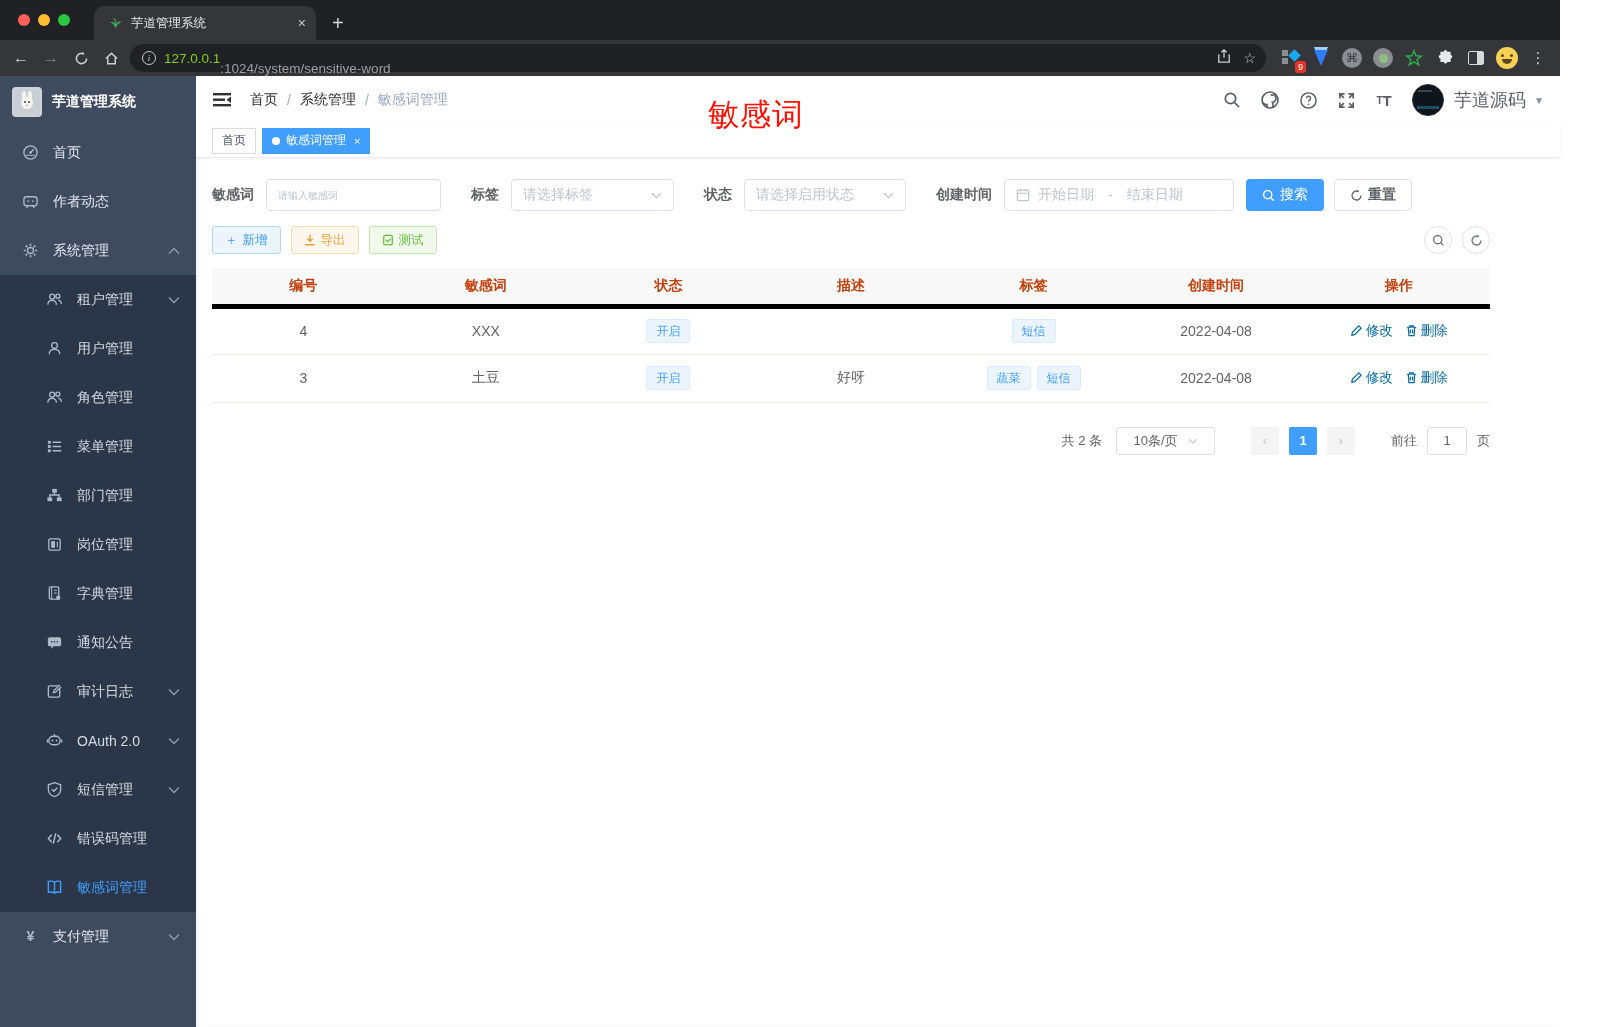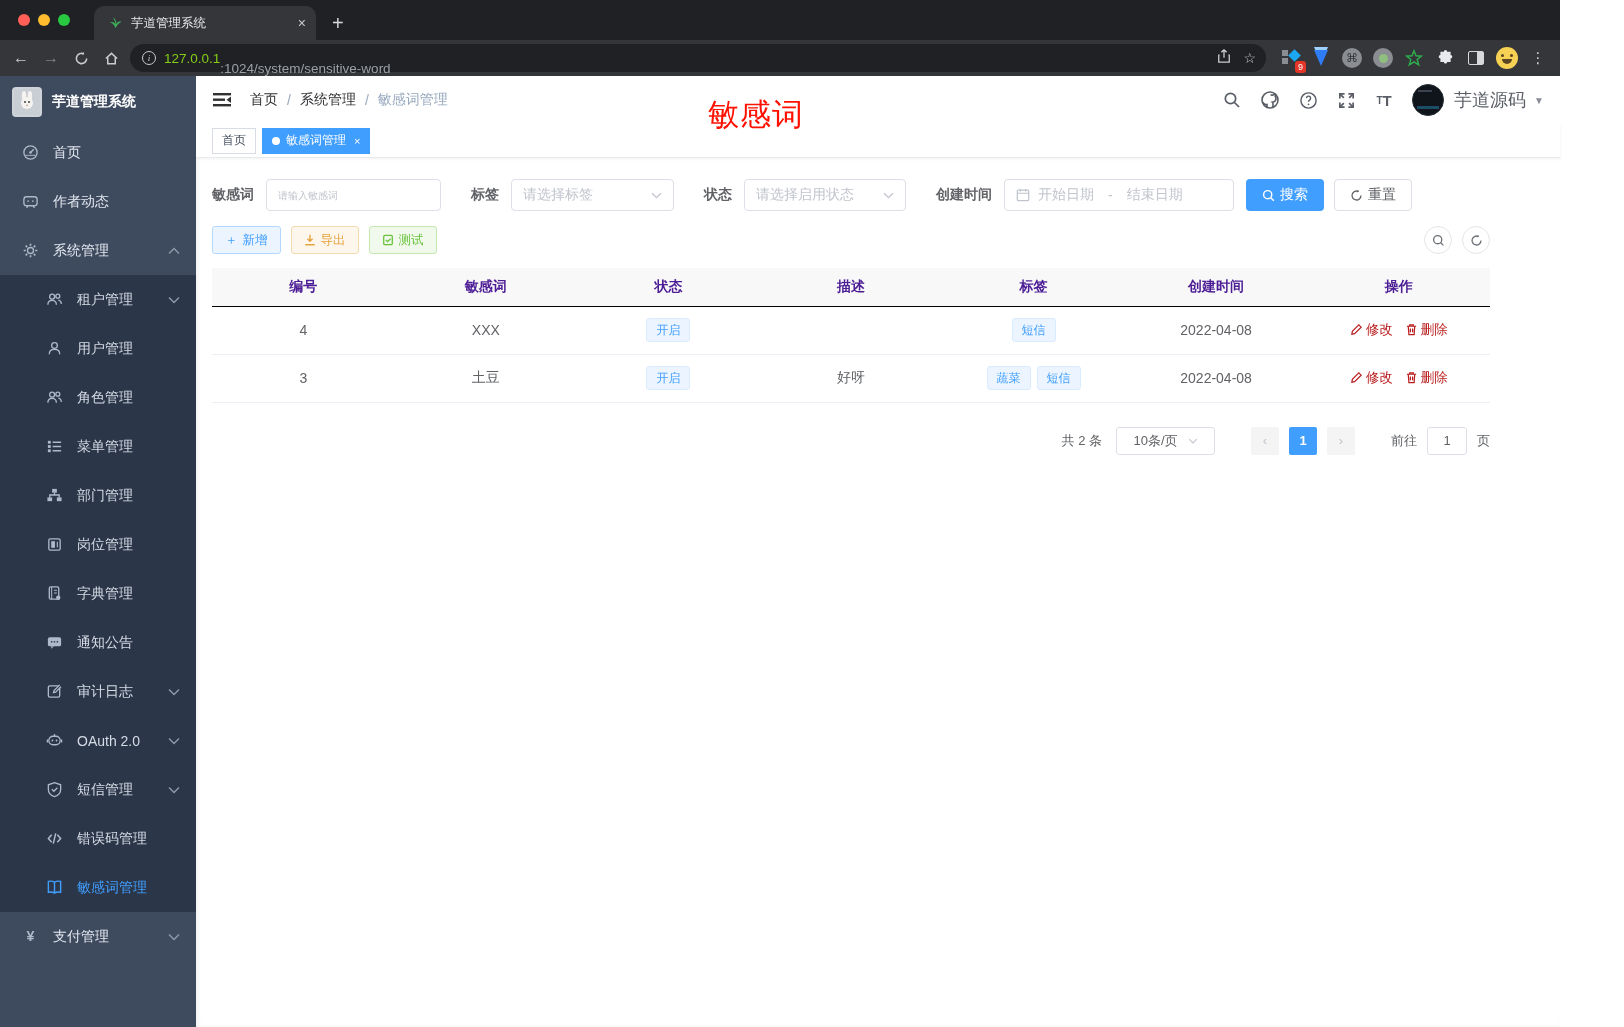--- a/index.html
+++ b/index.html
@@ -86,35 +86,35 @@
   .filter-row { display:flex; align-items:center; font-size:14px; color:#606266; }
   .f-label { font-weight:bold; margin-right:12px; white-space:nowrap; }
   .f-input { height:32px; border:1px solid #dcdfe6; border-radius:4px; display:flex; align-items:center; padding:0 11px; color:#c0c4cc; font-size:14px; background:#fff; margin-right:30px; position:relative; }
   .f-input input { border:none; outline:none; width:100%; font-size:10px; color:#606266; font-family:inherit; }
   .f-input input::placeholder { color:#c0c4cc; }
   .sel-caret { color:#c0c4cc; margin-left:auto; display:flex; }
   .date-sep { color:#c0c4cc; margin:0 14px; }
   .cal-ic { color:#c0c4cc; margin-right:8px; display:flex; }
   .btn { height:32px; border-radius:4px; display:inline-flex; align-items:center; gap:5px; padding:0 15px; font-size:14px; cursor:pointer; border:1px solid transparent; }
   .btn-primary { background:#409eff; color:#fff; }
-  .btn-plain { background:#fff; border-color:#dcdfe6; color:#606266; }
+  .btn-plain { background:#fff; border-color:#dcdfe6; color:#606266;font-weight:bold; }
   .action-row { display:flex; align-items:center; margin-top:15px; }
   .btn-sm { height:28px; padding:0 12px; font-size:12.5px; border-radius:3px; display:inline-flex; align-items:center; gap:5px; cursor:pointer; margin-right:10px; border:1px solid; }
   .btn-add { background:#ecf5ff; border-color:#b3d8ff; color:#409eff; }
   .btn-export { background:#fdf6ec; border-color:#f5dab1; color:#e6a23c; }
   .btn-test { background:#f0f9eb; border-color:#c2e7b0; color:#67c23a; }
   .circle-btns { margin-left:auto; display:flex; gap:10px; }
   .circle-btn { width:28px; height:28px; border-radius:50%; border:1px solid #e3e6ea; background:#fff; color:#6b7075; display:flex; align-items:center; justify-content:center; cursor:pointer; }
 
   
   table { width:100%; border-collapse:collapse; margin-top:14px; table-layout:fixed; font-size:14px; }
-  thead th { background:#f8f8f9; color:#4c1d95; font-weight:bold; height:38px; text-align:center; border-bottom:1px solid #000000; }
+  thead th { background:#f8f8f9; color:#c2410c; font-weight:bold; height:38px; text-align:center; border-bottom:5px solid #000000; }
   tbody td { height:48px; text-align:center; color:#606266; border-bottom:1px solid #ebeef5; }
   .tag { display:inline-flex; align-items:center; height:24px; padding:0 9px; background:#ecf5ff; border:1px solid #d9ecff; color:#409eff; border-radius:3px; font-size:12px; margin:0 3px; }
-  .link { color:#b91c1c; cursor:pointer; display:inline-flex; align-items:center; gap:3px; font-size:13.5px; }
+  .link { color:#0369a1; cursor:pointer; display:inline-flex; align-items:center; gap:3px; font-size:13.5px; }
   .link + .link { margin-left:12px;text-align:right; }
 
   
   .pager { display:flex; align-items:center; justify-content:flex-end; margin-top:24px; font-size:13px; color:#606266; gap:10px; }
   .pg-total { margin-right:4px; }
   .pg-size { width:99px; height:28px; border:1px solid #dcdfe6; border-radius:3px; display:flex; align-items:center; justify-content:center; gap:10px; color:#606266; cursor:pointer; }
   .pg-size .sel-caret { margin:0; }
   .pg-btn { width:28px; height:28px; background:#f4f4f5; border-radius:2px; display:flex; align-items:center; justify-content:center; color:#c0c4cc; cursor:pointer; }
   .pg-cur { width:28px; height:28px; background:#409eff; color:#fff; border-radius:2px; display:flex; align-items:center; justify-content:center; font-weight:bold; cursor:pointer; }
   .pg-goto-input { width:40px; height:28px; border:1px solid #dcdfe6; border-radius:3px; text-align:center; font-size:13px; color:#606266; outline:none; font-family:inherit; }

